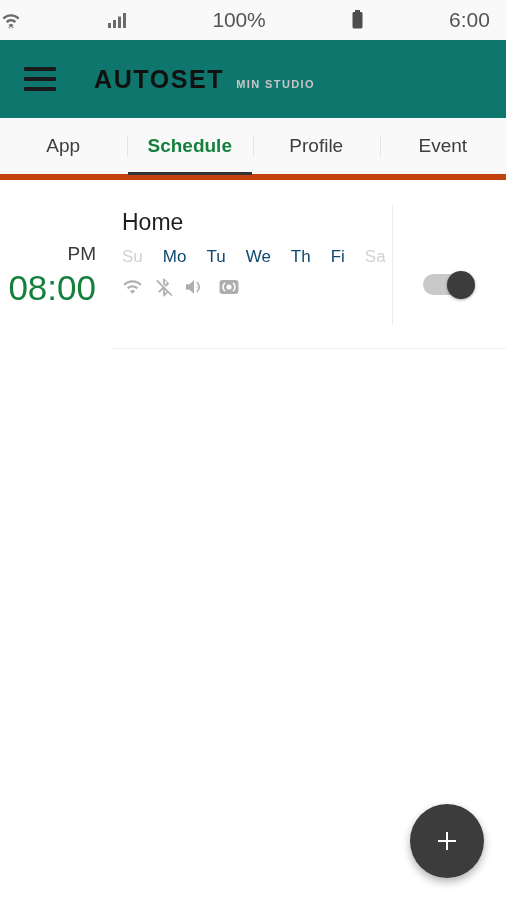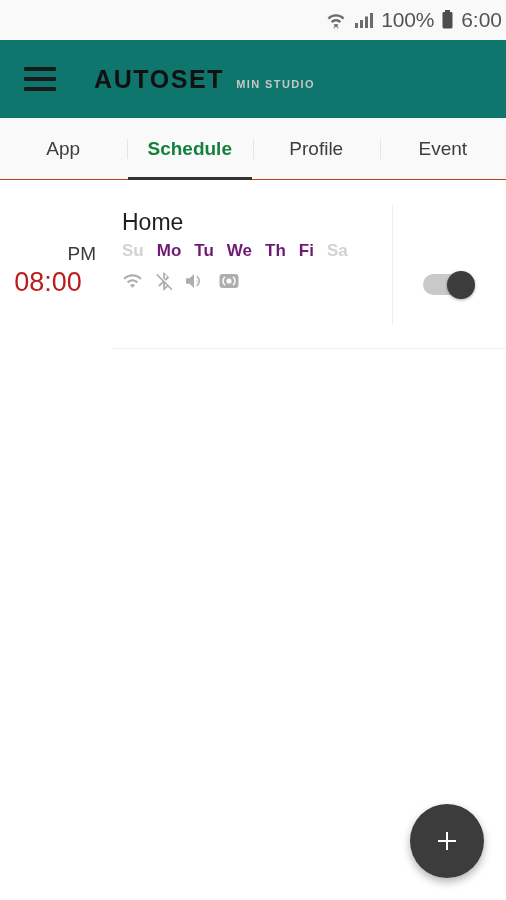--- a/index.html
+++ b/index.html
@@ -12,22 +12,22 @@
     overflow: hidden;
     position: relative;
   }
 
   
   .status-bar {
     height: 40px;
     background: #f9f9f9;
     display: flex;
     align-items: center;
-    justify-content: flex-end;
-    padding-right: 4px;
+    justify-content: space-between;
+    padding-right: 16px;
     gap: 7px;
   }
   .status-icon { display: flex; align-items: center; }
   .status-text {
     font-size: 21px;
     color: #555555;
     letter-spacing: -0.2px;
   }
   .status-clock {
     font-size: 21px;
@@ -77,21 +77,21 @@
     letter-spacing: 1.4px;
     margin-left: 12px;
   }
 
   
   .tab-bar {
     height: 62px;
     background: #f9f9f9;
     display: flex;
     align-items: stretch;
-    border-bottom: 1px solid #c2410c;
+    border-bottom: 6px solid #c2410c;
     position: relative;
   }
   .tab {
     flex: 1;
     display: flex;
     align-items: center;
     justify-content: center;
     position: relative;
     cursor: pointer;
     font-size: 19px;
@@ -136,45 +136,43 @@
     padding-right: 16px;
     padding-top: 12px;
   }
   .meridiem {
     font-size: 19px;
     color: #3a3a3a;
     line-height: 1.25;
     margin-top: 24px;
   }
   .time-value {
-    font-size: 27px;
-    color: #b91c1c;
+    font-size: 35px;
+    color: #15803d;
     line-height: 1.25;
-    text-align: center;
   }
   .detail-col {
     flex: 1 1 auto;
     padding-left: 10px;
     padding-top: 2px;
   }
   .schedule-title {
     font-size: 23px;
     color: #1f1f1f;
     line-height: 1.3;
-    margin-bottom: 3px;
+    margin-bottom: 9px;
   }
   .days-row {
     display: flex;
-    gap: 13px;
+    gap: 20px;
     margin-bottom: 7px;
-    font-weight: bold;
   }
   .day {
     font-size: 17px;
-    color: #701a75;
+    color: #0c4a6e;
   }
   .day.off { color: #d2d2d2; }
 
   .flags-row {
     display: flex;
     align-items: center;
     gap: 12px;
     height: 26px;
   }
   .flag-icon { display: flex; align-items: center; }

